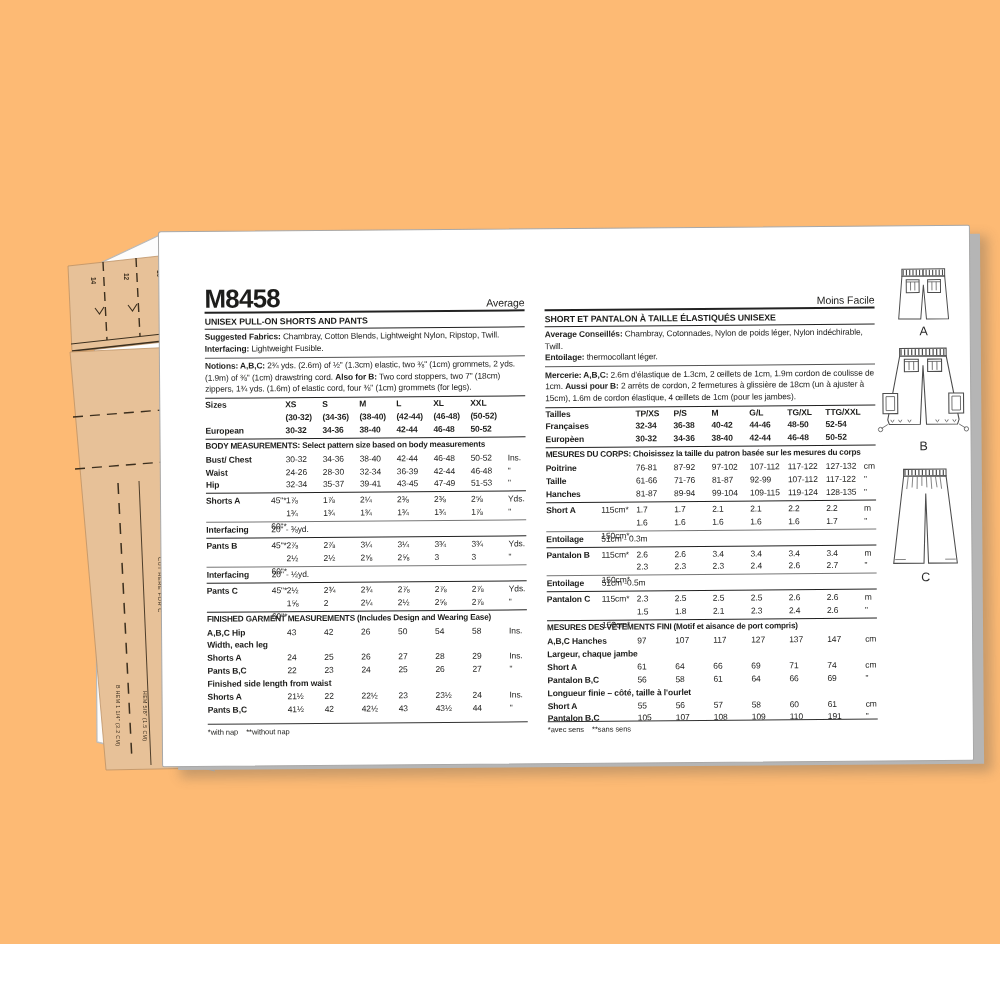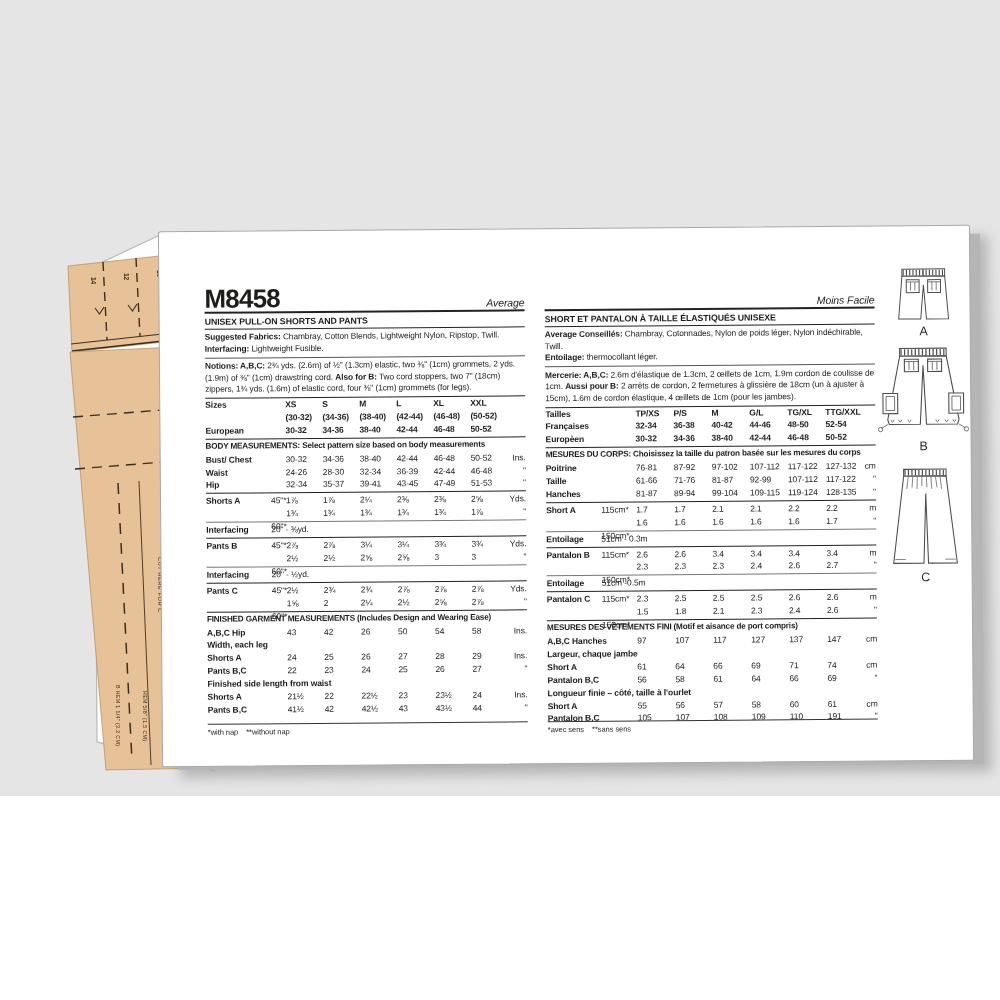--- a/index.html
+++ b/index.html
@@ -1,49 +1,49 @@
 <!DOCTYPE html>
 <html><head>
 <meta charset="utf-8">
 <style>
   html,body{margin:0;padding:0;background:#ffffff;}
-  #scene{position:relative;width:1000px;height:796px;background:#e5e5e5;overflow:hidden;
+  #scene{position:relative;width:1000px;height:944px;background:#fdba74;overflow:hidden;
          font-family:"Liberation Sans","DejaVu Sans",sans-serif;color:#1d1d1b;letter-spacing:-0.1px;}
 
   
   #card{position:absolute;left:160px;top:228px;width:810px;height:534px;background:#fff;
         border:1.5px solid #a8a8a8;border-radius:3px 2px 2px 2px;
         transform:rotate(-0.45deg);transform-origin:50% 50%;
         box-shadow:13px 6px 0 -3px #b5b5b5, 18px 11px 12px rgba(80,80,80,.30);}
 
   .col{position:absolute;top:52px;}
   #col-en{left:45px;width:320px;}
   #col-fr{left:385px;width:330px;}
 
   .h1row{display:flex;align-items:flex-end;justify-content:space-between;height:27px;
          border-bottom:2px solid #222;padding-bottom:1px;}
   .patnum{font-size:26px;font-weight:700;letter-spacing:-0.8px;line-height:24px;}
-  .difficulty{font-size:10.5px;line-height:12px;font-style:italic;}
+  .difficulty{font-size:10.5px;line-height:12px;}
   .titlebar{font-size:8.8px;font-weight:700;padding:2.5px 0 2px 0;border-bottom:1.5px solid #222;white-space:nowrap;}
   .para{font-size:8.4px;line-height:11.5px;padding:2.5px 0;border-bottom:1px solid #555;}
   .para.last{border-bottom:1.5px solid #222;}
   .para b{font-weight:700;text-align:right;}
 
   
   .t-en{--lab:80px;--col:37px;--sub:65px;}
   .t-fr{--lab:90px;--col:38px;--sub:55px;}
   .trow{display:grid;grid-template-columns:var(--lab) repeat(6,var(--col)) 1fr;
         font-size:8.5px;line-height:12.9px;min-height:12.9px;position:relative;align-items:end;}
   .trow.rule-heavy{border-bottom:1.5px solid #222;padding-bottom:1px;margin-bottom:1px;}
   .trow.rule-light{border-bottom:1px solid #777;padding-bottom:1px;margin-bottom:1px;}
   .trow .lab{font-weight:700;white-space:nowrap;position:relative;}
   .trow .lab .sub{position:absolute;left:var(--sub);top:0;font-weight:400;white-space:nowrap;}
   .trow .val{white-space:nowrap;}
   .trow .val.bv{font-weight:700;}
-  .trow .unit{grid-column:8;white-space:nowrap;text-align:right;}
+  .trow .unit{grid-column:8;white-space:nowrap;}
   .trow .sec{grid-column:1/-1;font-weight:700;white-space:nowrap;font-size:8.2px;letter-spacing:-0.2px;}
 
   .footnote{position:absolute;top:492px;border-top:1.5px solid #333;padding-top:3px;
             font-size:7.6px;white-space:pre;}
   #foot-en{left:45px;width:320px;}
   #foot-fr{left:385px;width:330px;}
 
   
   .fig{position:absolute;text-align:center;}
   .fig svg{display:block;margin:0 auto;}

